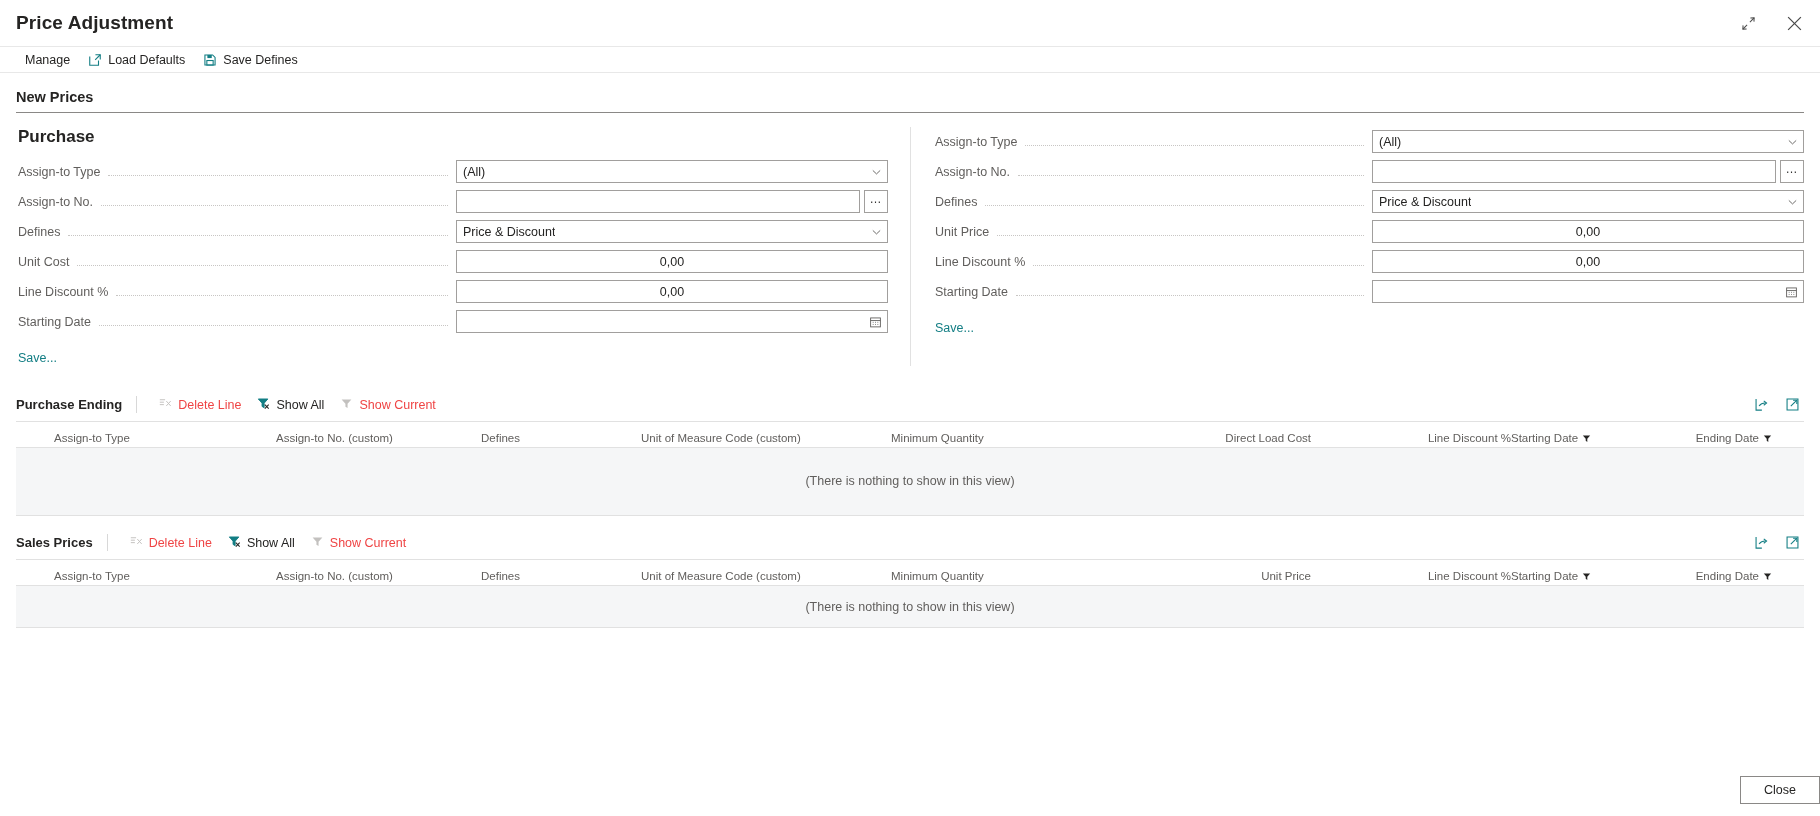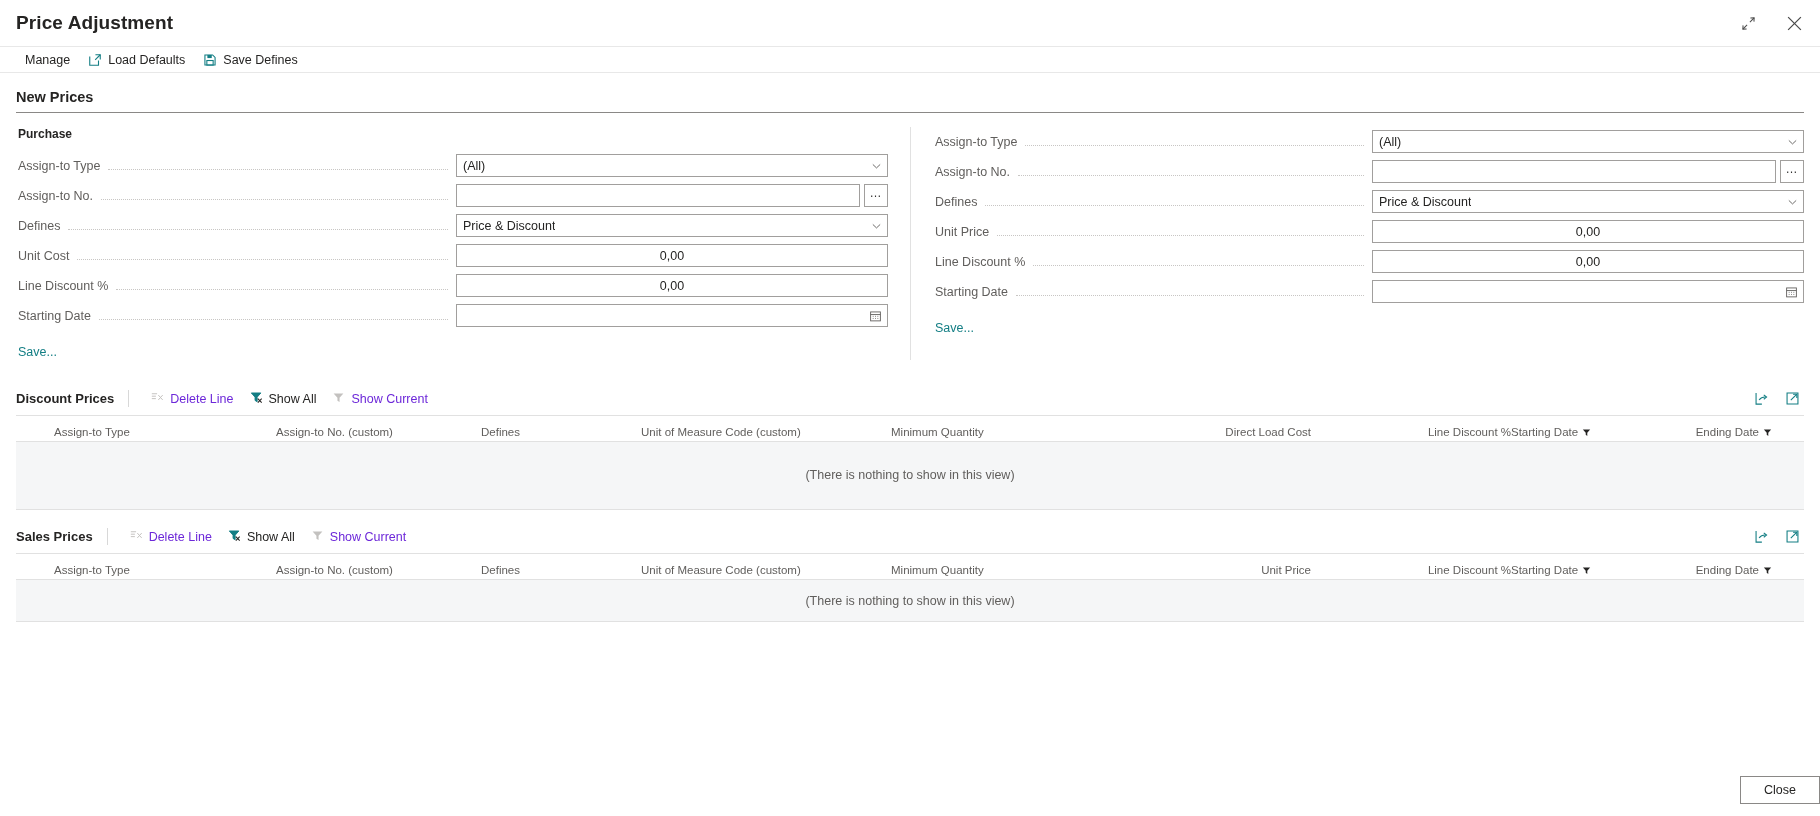--- a/index.html
+++ b/index.html
@@ -76,21 +76,21 @@
   
   .form-cols {
     display: flex;
     padding: 0 16px;
     margin-top: 14px;
   }
   .form-col { width: 50%; position: relative; }
   .form-col.left { padding-right: 22px; }
   .form-col.right { padding-left: 22px; border-left: 1px solid #e1e1e1; }
   .group-label {
-    font-size: 12px;
+    font-size: 17px;
     font-weight: 600;
     color: #252423;
     margin-bottom: 10px;
     padding-left: 2px;
   }
 
   .field-row {
     display: flex;
     align-items: center;
     height: 29px;
@@ -197,21 +197,21 @@
     display: flex;
     align-items: center;
     gap: 6px;
     font-size: 12.5px;
     padding: 3px 8px;
     cursor: pointer;
     white-space: nowrap;
   }
   .part-act.enabled { color: #252423; }
   .part-act.enabled .pa-icon { color: #137E84; }
-  .part-act.disabled { color: #6d28d9; cursor: default; }
+  .part-act.disabled { color: #ef4444; cursor: default; }
   .part-act.disabled .pa-icon { color: #c3c1bf; }
   .part-spacer { flex: 1; }
   .part-rgt { display: flex; align-items: center; gap: 16px; padding-right: 4px; }
   .rgt-ico { color: #137E84; cursor: pointer; display: flex; }
 
   .grid { width: 100%; }
   .grid-head {
     display: flex;
     height: 26px;
     align-items: flex-end;
@@ -478,21 +478,21 @@
         </span>
       </span>
     </div>
 
     <div class="save-link">Save...</div>
   </div>
 </div>
 
 <div class="part" style="margin-top:22px;">
   <div class="part-header">
-    <span class="part-title">Discount Prices</span>
+    <span class="part-title">Purchase Ending</span>
     <span class="vsep"></span>
 
     <span class="part-act disabled">
       <span class="pa-icon">
         <svg width="13" height="13" viewBox="0 0 16 16" fill="none" stroke="currentColor" stroke-width="1.2">
           <path d="M1 3.4 H7.5 M1 6.4 H6 M1 9.4 H6"></path>
           <path d="M9 5 L14.4 11 M14.4 5 L9 11"></path>
         </svg>
       </span>
       <span>Delete Line</span>

